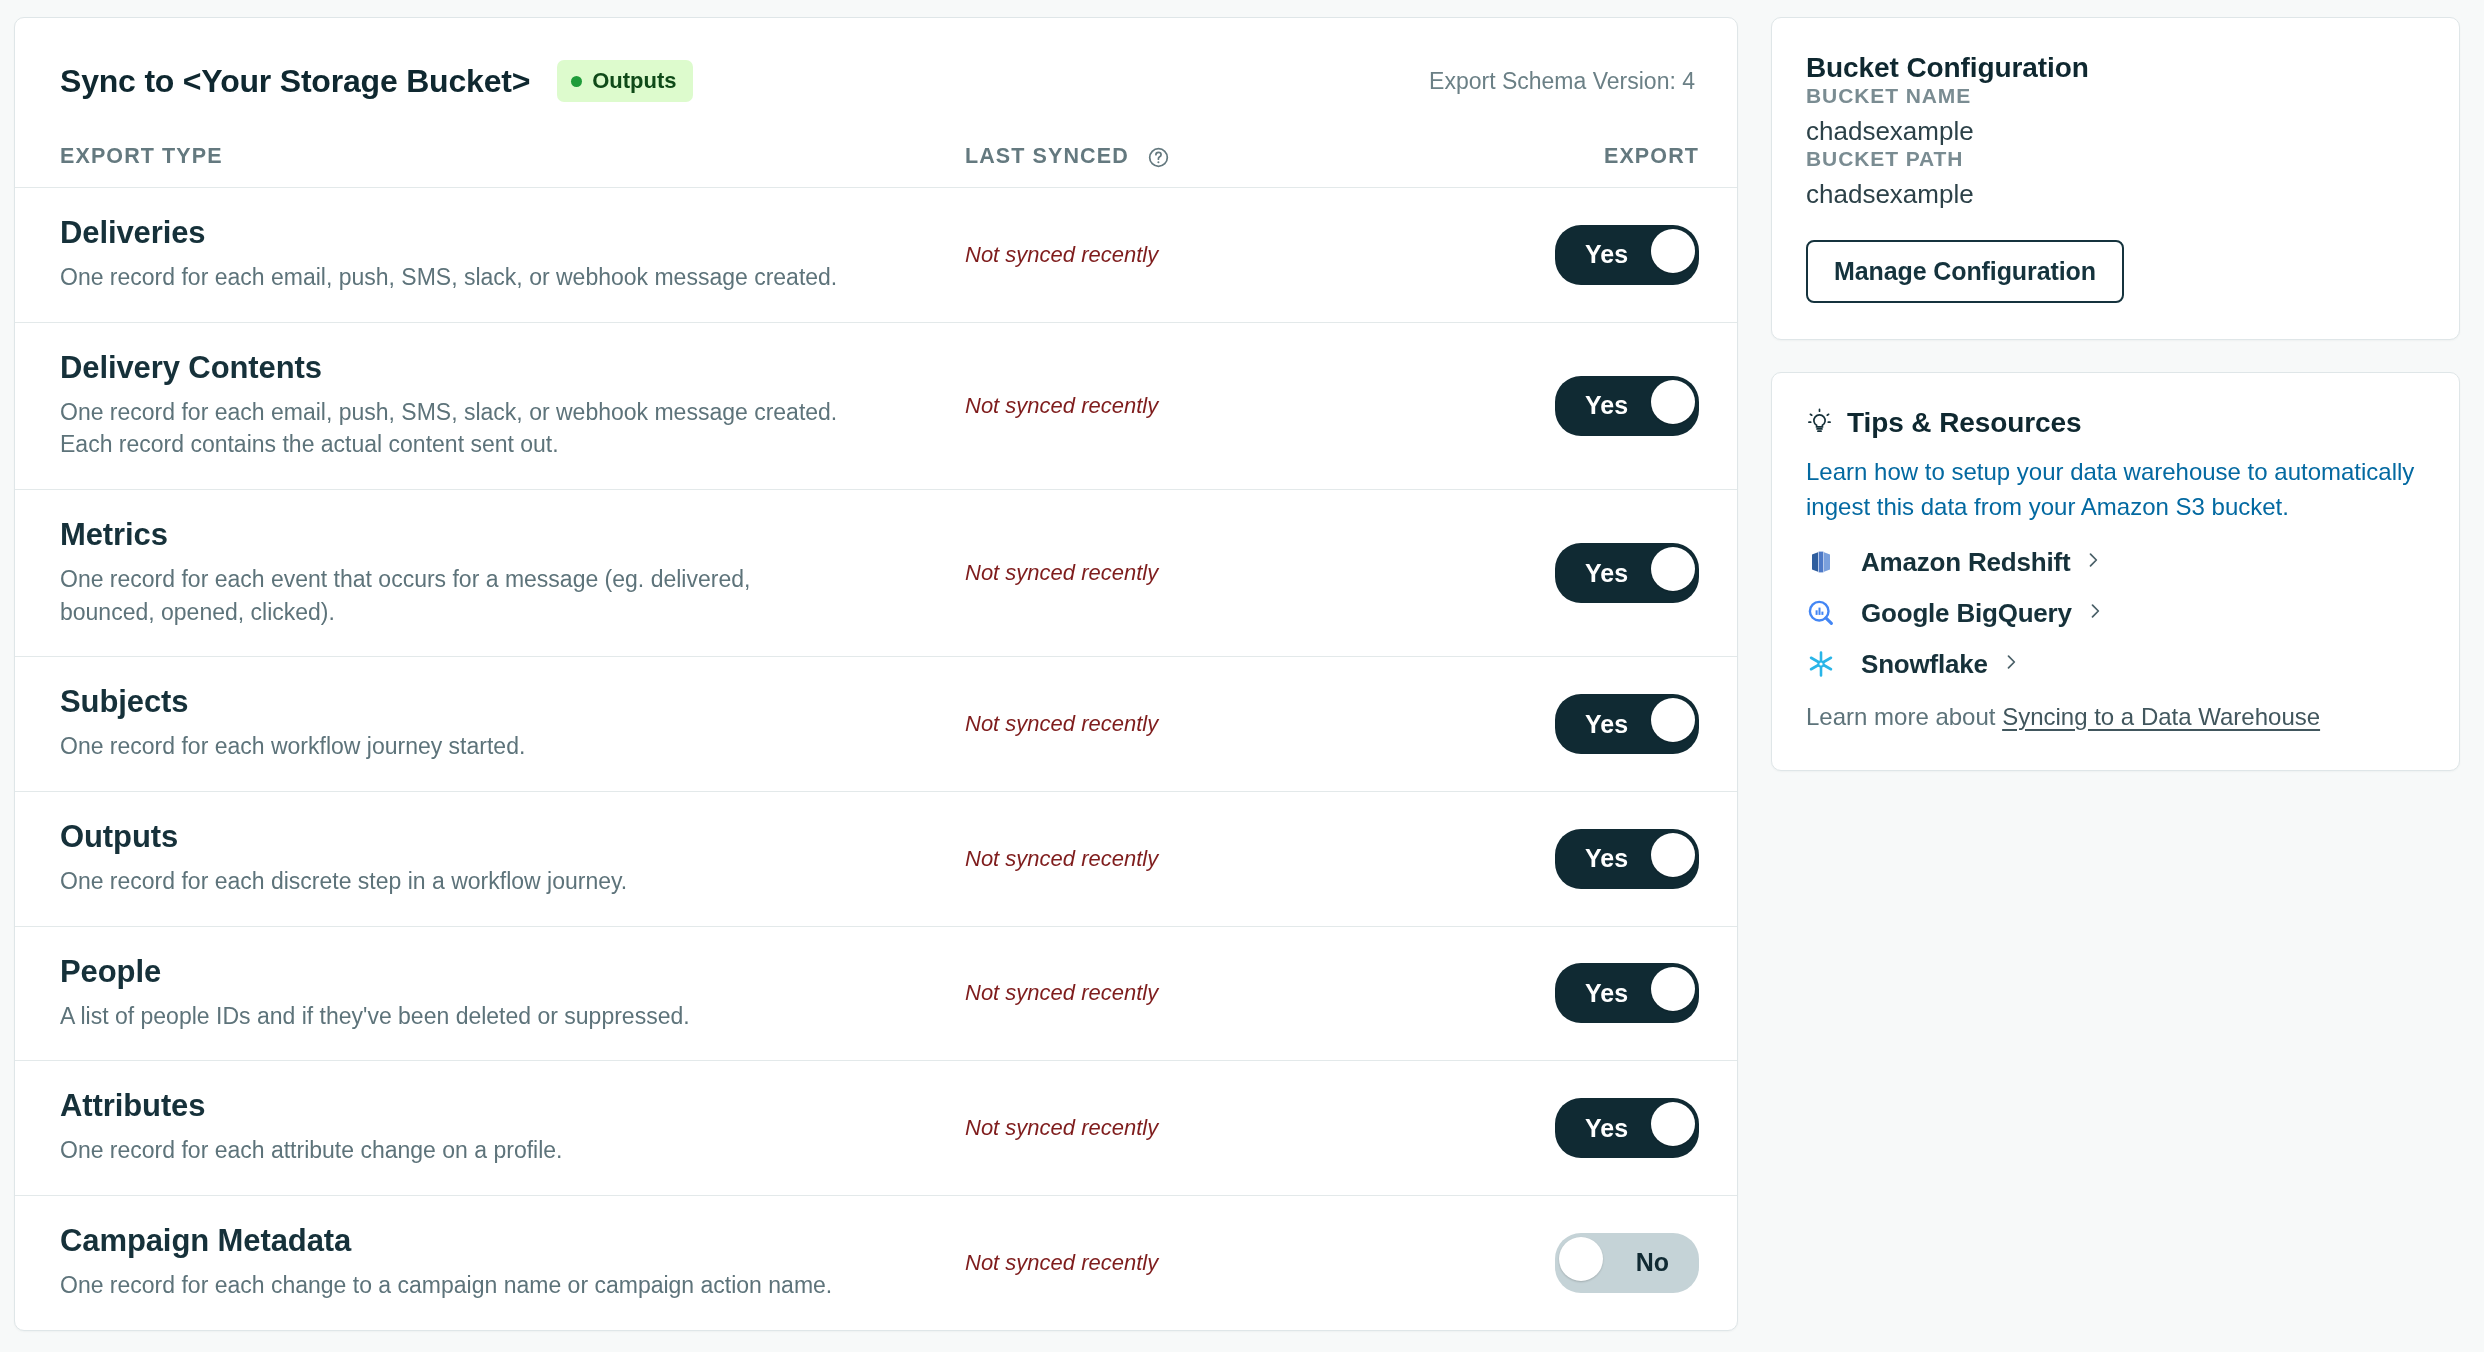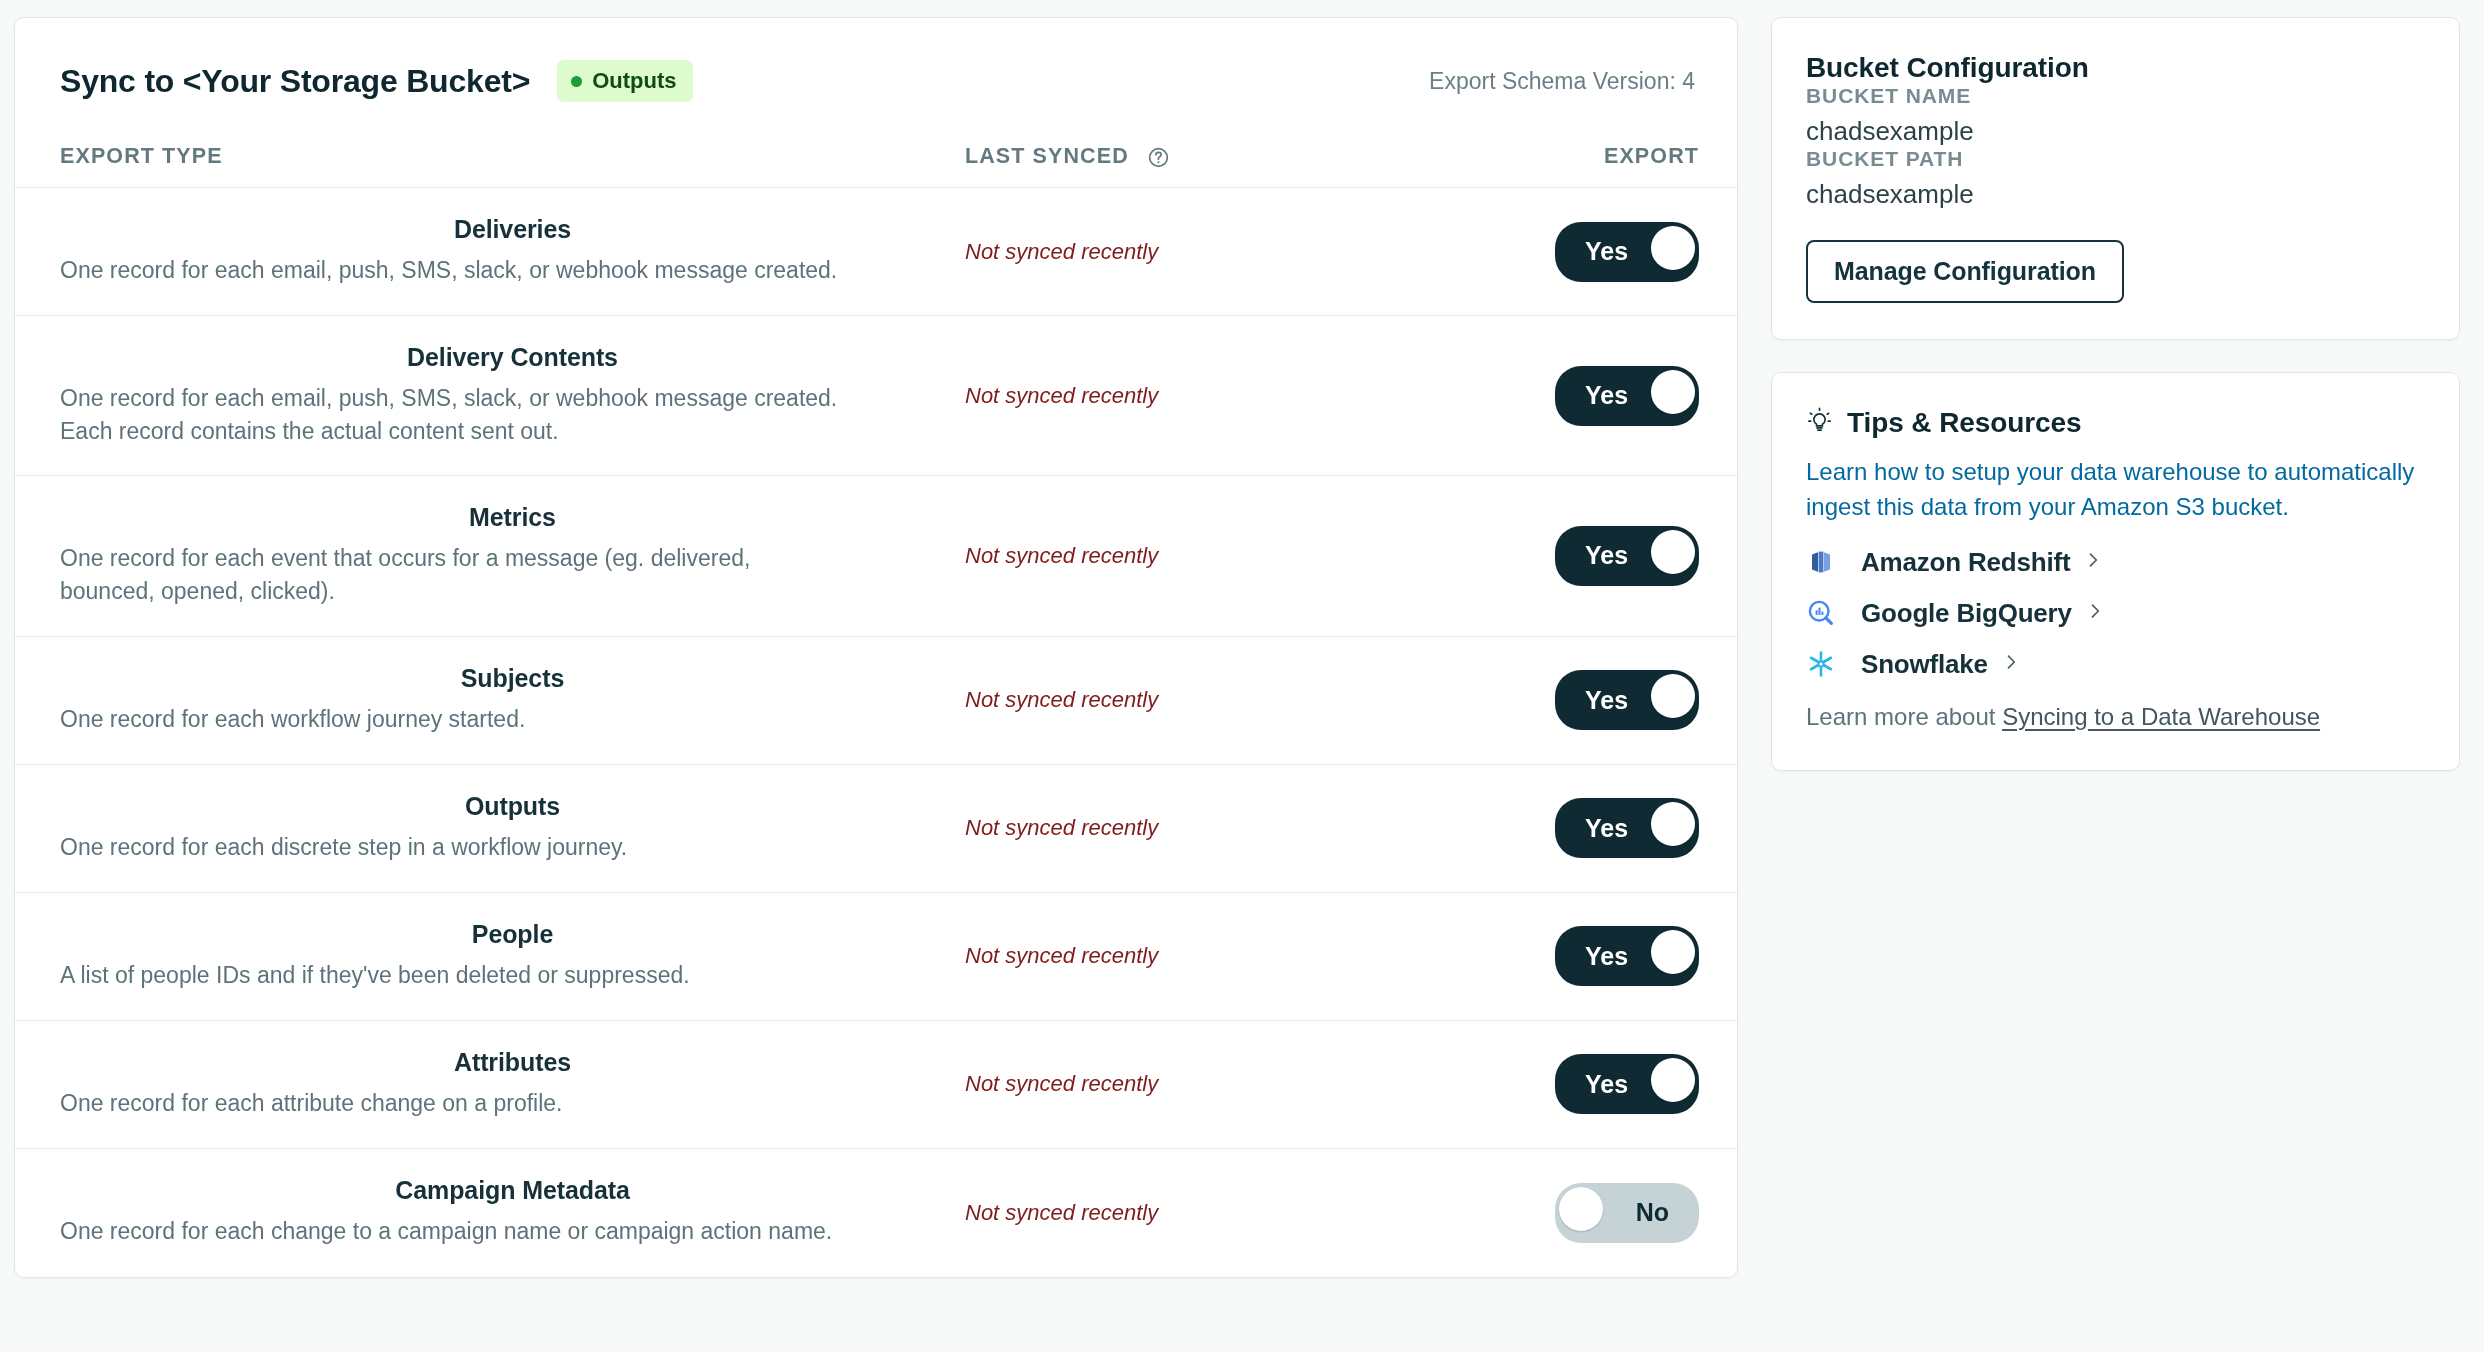--- a/index.html
+++ b/index.html
@@ -103,26 +103,25 @@
   .row {
     display: flex;
     align-items: center;
     padding: 0 38px 0 45px;
     border-bottom: 1px solid #e3e9ea;
     min-height: 128px;
   }
   .row:last-child { border-bottom: none; }
   .row-cell-name { width: 905px; flex: none; padding: 27px 0 28px; }
   .row-title {
-    font-size: 25px;
+    font-size: 31px;
     font-weight: 700;
     color: #16313a;
     margin-bottom: 10px;
     letter-spacing: -0.1px;
-    text-align: center;
   }
   .row-desc {
     font-size: 23px;
     line-height: 1.42;
     color: #5d737a;
     max-width: 790px;
   }
   .row-cell-synced {
     flex: 1;
     font-size: 22px;
@@ -210,21 +209,21 @@
     font-size: 25px;
     font-weight: 700;
     font-family: "Liberation Sans", sans-serif;
     padding: 15px 26px;
     cursor: pointer;
     letter-spacing: -0.1px;
   }
 
   .tips-head {
     display: flex;
-    align-items: flex-start;
+    align-items: flex-end;
     gap: 14px;
   }
   .tips-desc {
     font-size: 24px;
     line-height: 1.45;
     color: #0369a1;
     margin-top: 16px;
   }
   .res-list { margin-top: 22px; }
   .res-item {

